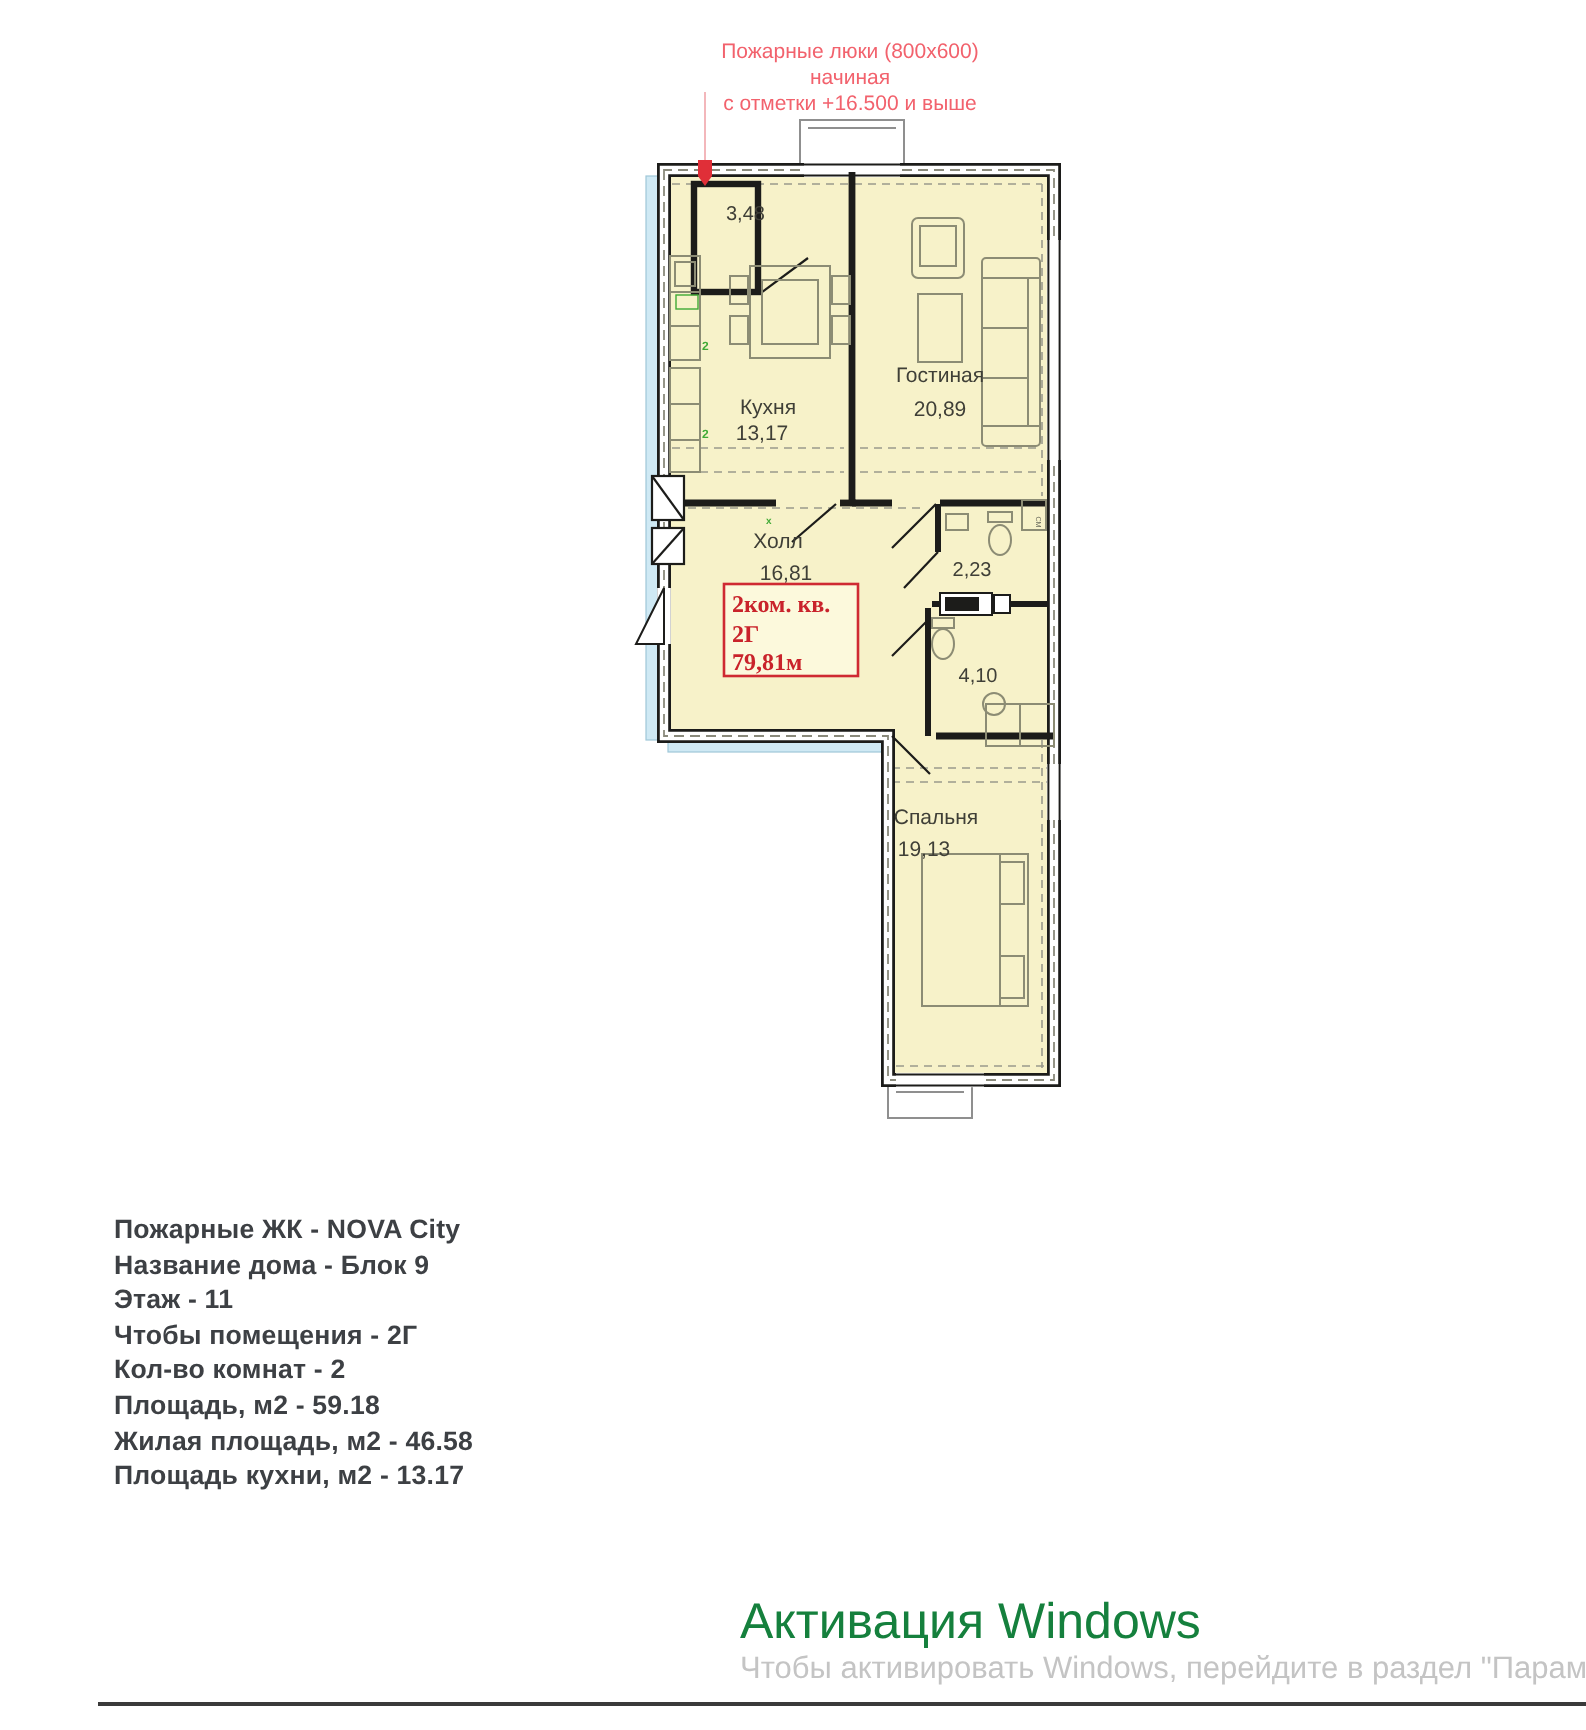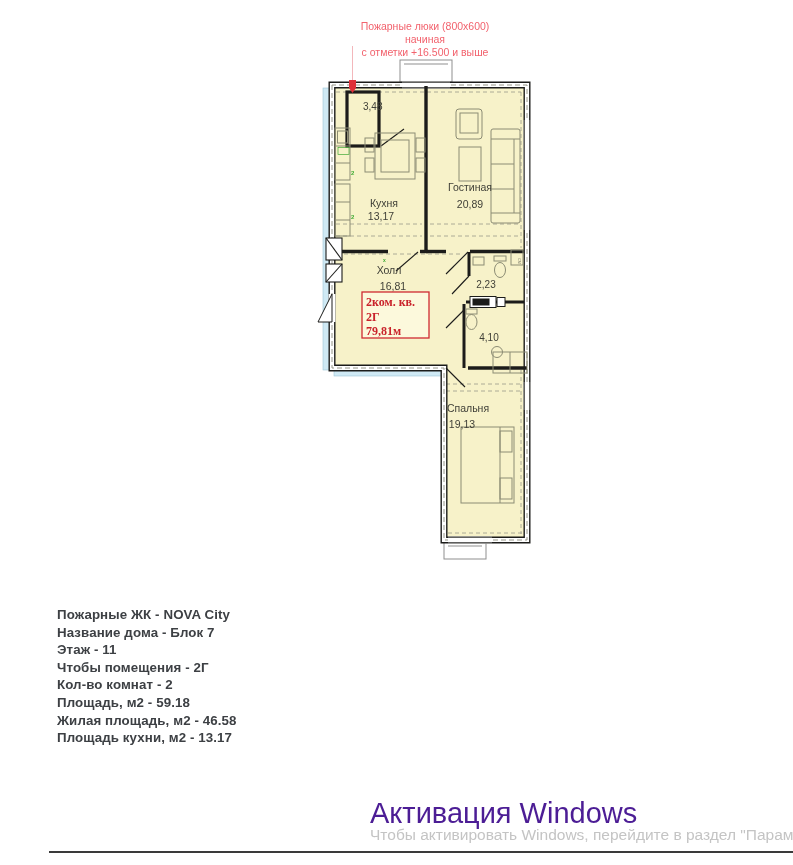--- a/index.html
+++ b/index.html
@@ -8,21 +8,21 @@
   
   .fire-note{position:absolute;left:310px;top:20px;width:166px;text-align:center;
              color:#f2626d;font-size:10.5px;line-height:13px;}
   .fire-leader{position:absolute;left:320px;top:46px;width:1px;height:36px;background:#f3b7bb;}
   
   .plan{position:absolute;left:283px;top:52px;width:230px;height:515px;}
   
   .info{position:absolute;left:25px;top:606px;color:#3d4044;font-size:13.3px;
         line-height:17.6px;font-weight:600;letter-spacing:.1px;}
   
-  .wm-title{position:absolute;left:338px;top:797px;font-size:29px;color:#4c1d95;font-weight:400;}
+  .wm-title{position:absolute;left:338px;top:797px;font-size:25px;color:#15803d;font-weight:400;}
   .wm-sub{position:absolute;left:338px;top:826px;font-size:15.5px;color:#c4c4c4;white-space:nowrap;}
   
   .hrule{position:absolute;left:17px;top:851px;width:753px;height:2px;background:#3a3a3a;}
   .vrule{position:absolute;left:790px;top:0;width:2px;height:865px;background:#3a3a3a;}
 </style>
 </head>
 <body>
 
 <div id="root">
 
@@ -218,21 +218,21 @@
       <g fill="#c9232b" font-family="Liberation Serif, serif" font-weight="bold" font-size="12">
         <text x="334" y="306">2ком. кв.</text>
         <text x="334" y="321">2Г</text>
         <text x="334" y="335">79,81м</text>
       </g>
     </g>
   </svg>
 
   <div class="info">
     <div>Пожарные ЖК - NOVA City</div>
-    <div>Название дома - Блок 7</div>
+    <div>Название дома - Блок 9</div>
     <div>Этаж - 11</div>
     <div>Чтобы помещения - 2Г</div>
     <div>Кол-во комнат - 2</div>
     <div>Площадь, м2 - 59.18</div>
     <div>Жилая площадь, м2 - 46.58</div>
     <div>Площадь кухни, м2 - 13.17</div>
   </div>
 
   <div class="wm-title">Активация Windows</div>
   <div class="wm-sub">Чтобы активировать Windows, перейдите в раздел "Параметры"</div>

